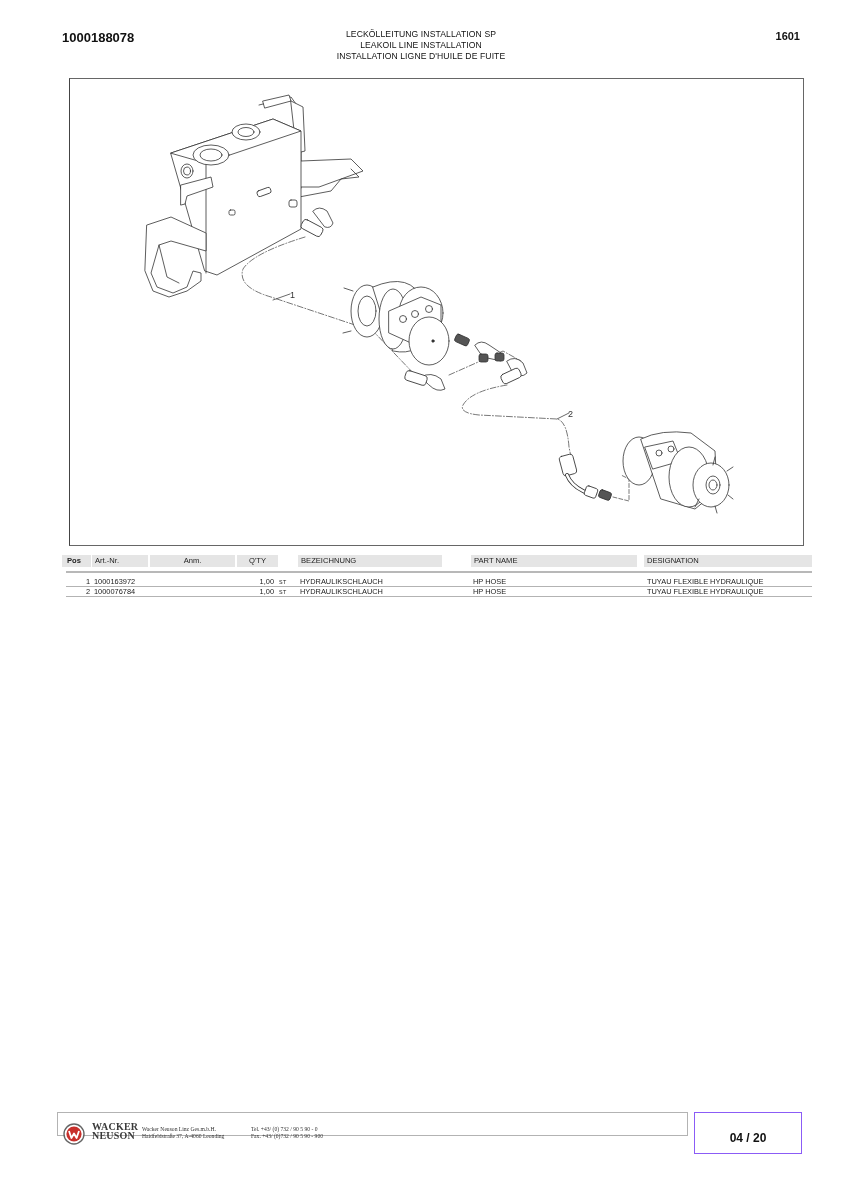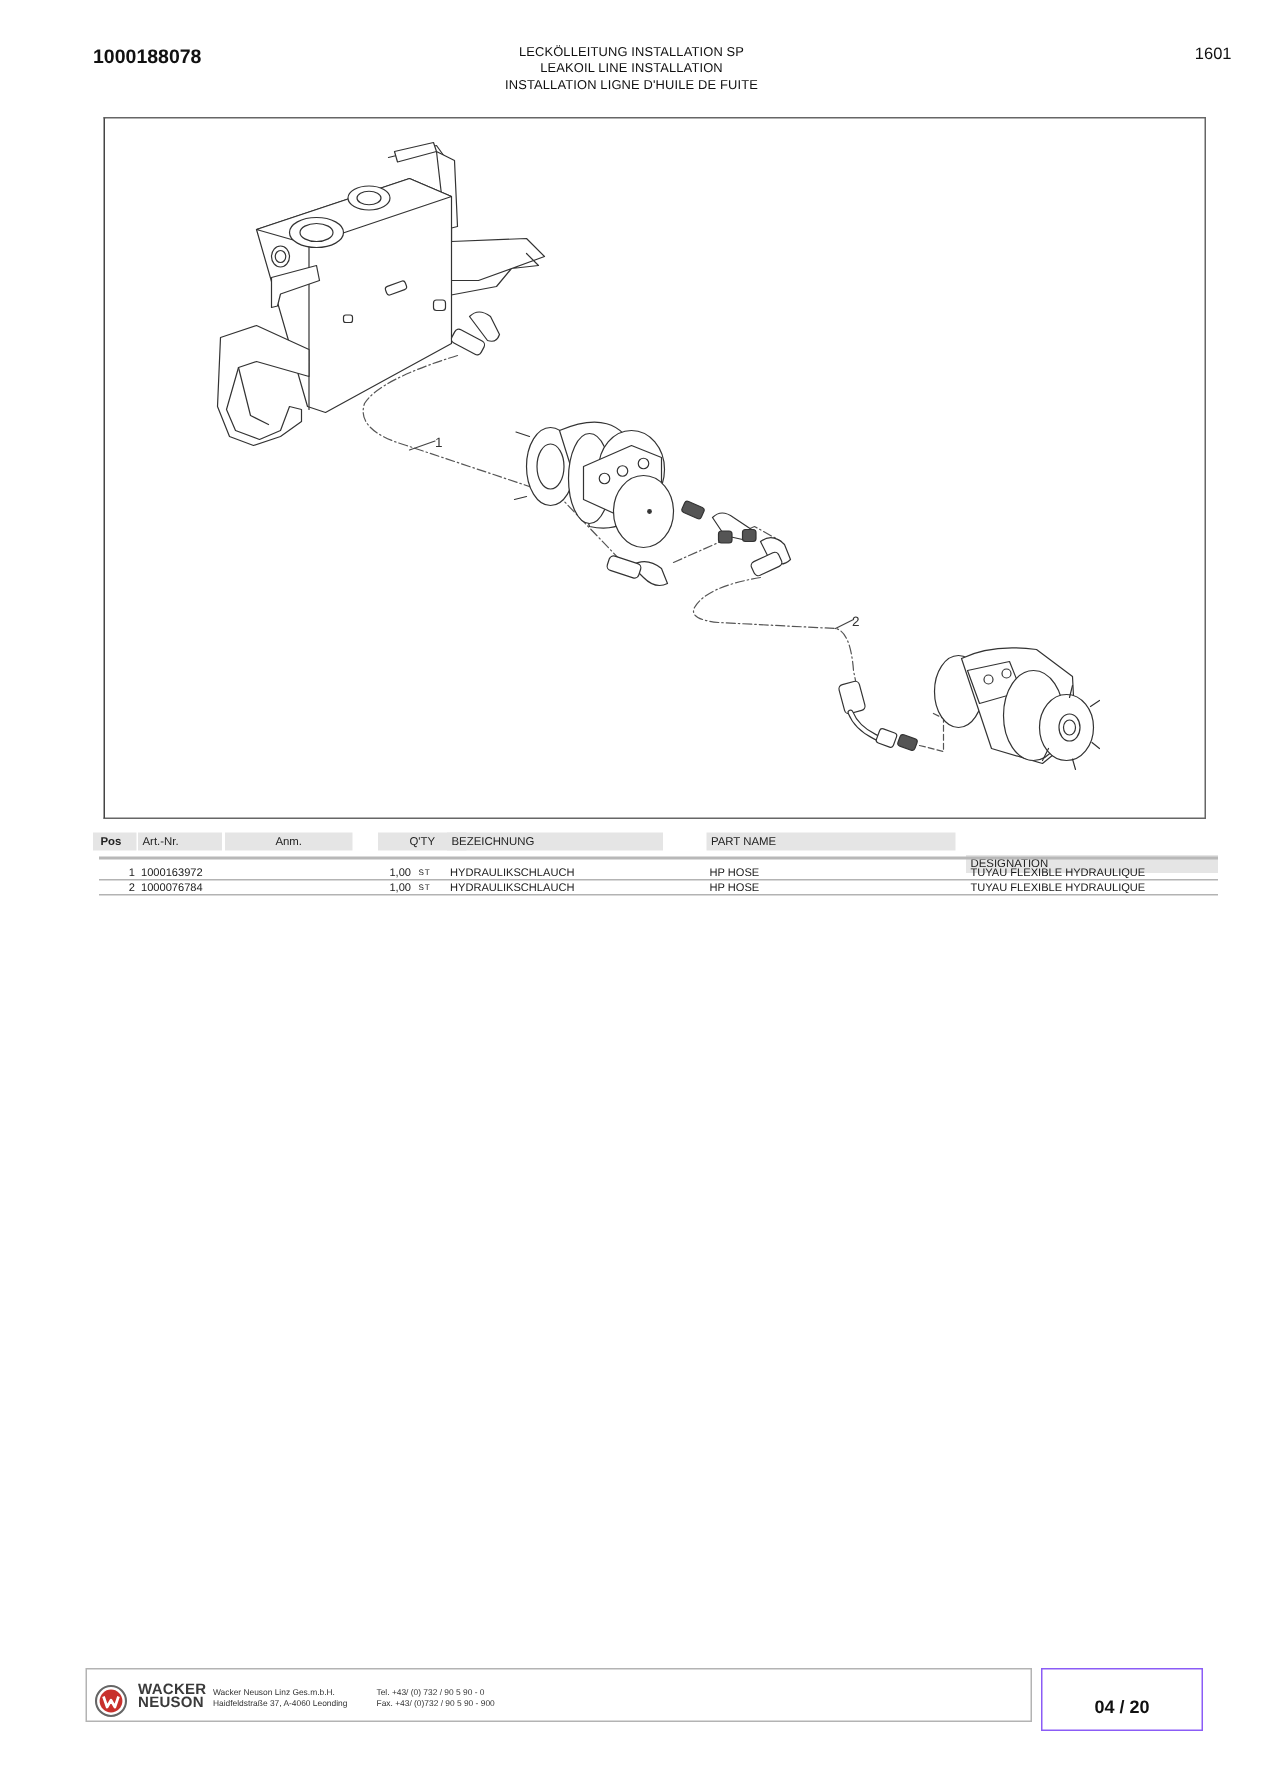--- a/index.html
+++ b/index.html
@@ -9,21 +9,21 @@
   }
   .doc-number {
     position: absolute; left: 62px; top: 30px; font-size: 13px; font-weight: bold;
   }
   .title-block {
     position: absolute; left: 240px; width: 362px; top: 29px; text-align: center;
     font-size: 8.6px; line-height: 11px; letter-spacing: 0.1px;
   }
   .title-block div { white-space: nowrap; }
   .page-code {
-    position: absolute; right: 21px; top: 30px; font-size: 11px; font-weight: normal;
+    position: absolute; right: 42px; top: 30px; font-size: 11px; font-weight: bold;
   }
   .drawing-frame {
     position: absolute; left: 69px; top: 78px; width: 735px; height: 468px;
     border: 1px solid #666; border-left: 1.5px solid #444; box-sizing: border-box;
   }
   .drawing-frame svg { position: absolute; left: 0; top: 0; }
 
   .parts-table { position: absolute; left: 62px; top: 555px; width: 750px; }
   .thead { position: relative; height: 12px; }
   .th {
@@ -41,22 +41,22 @@
     position: relative; height: 9px; border-bottom: 1px solid #b3b3b3;
     margin-left: 4px; width: 746px; box-sizing: content-box;
   }
   .td {
     position: absolute; top: 0; font-size: 7.4px; line-height: 9.5px; white-space: nowrap; color: #1a1a1a;
   }
   .td.right { text-align: right; }
   .unit { font-size: 5.4px; letter-spacing: 0.5px; }
 
   .footer-left {
-    position: absolute; left: 57px; top: 1112px; width: 631px; height: 36px;
-    border: 1px solid #b3b3b3; box-sizing: border-box;
+    position: absolute; left: 57px; top: 1112px; width: 631px; height: 24px;
+    border: 1px solid #b3b3b3; box-sizing: border-box; font-family: Liberation Serif, serif;
   }
   .footer-right {
     position: absolute; left: 694px; top: 1112px; width: 108px; height: 42px;
     border: 1px solid #8b5cf6; box-sizing: border-box;
     font-size: 12px; font-weight: bold; text-align: center; line-height: 50px;
   }
   .logo-mark { position: absolute; left: 5px; top: 10px; width: 22px; height: 22px; }
   .logo-text {
     position: absolute; left: 34px; top: 9px; font-weight: 900; font-size: 10px;
     line-height: 9px; color: #3a3a3a; letter-spacing: 0.2px;
@@ -175,24 +175,24 @@
     <text x="289" y="297" font-size="9" fill="#333" stroke="none" font-family="Liberation Sans, sans-serif">1</text>
     <text x="567" y="416" font-size="9" fill="#333" stroke="none" font-family="Liberation Sans, sans-serif">2</text>
   </svg>
 </div>
 
 <div class="parts-table">
   <div class="thead">
     <div class="th bold" style="left:0;width:29px;">Pos</div>
     <div class="th" style="left:30px;width:56px;">Art.-Nr.</div>
     <div class="th center" style="left:88px;width:85px;">Anm.</div>
-    <div class="th center" style="left:190px;width:59px;">Q'TY</div>
+    <div class="th center" style="left:175px;width:41px;">Q'TY</div>
     <div class="th" style="left:236px;width:144px;">BEZEICHNUNG</div>
     <div class="th" style="left:409px;width:166px;">PART NAME</div>
-    <div class="th" style="left:582px;width:168px;margin-top:15px;">DESIGNATION</div>
+    <div class="th" style="left:582px;width:168px;">DESIGNATION</div>
   </div>
   <div class="thead-rule"></div>
 
   <div class="tbody">
     <div class="tr">
       <span class="td right" style="left:0;width:24px;">1</span>
       <span class="td" style="left:28px;">1000163972</span>
       <span class="td" style="left:88px;"></span>
       <span class="td right" style="left:170px;width:38px;">1,00</span>
       <span class="td unit" style="left:213px;top:1px;">ST</span>

